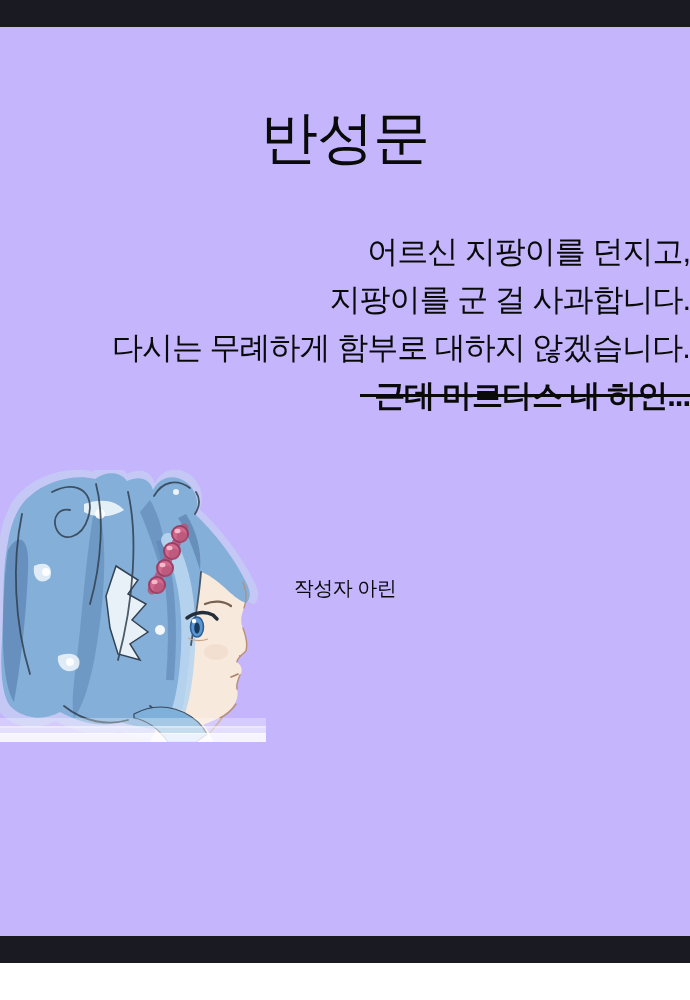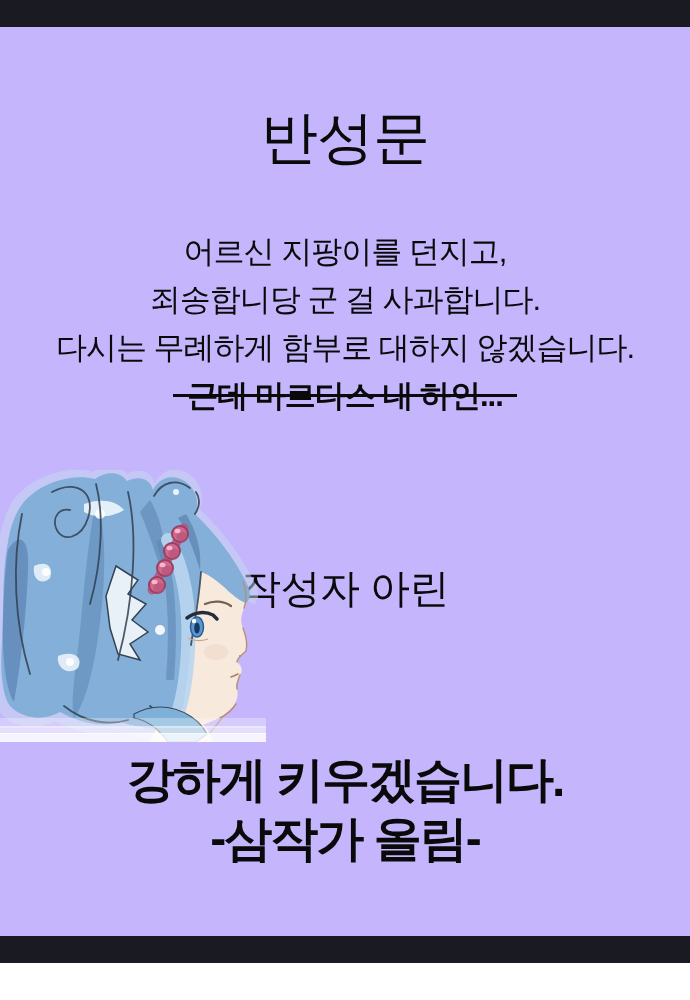--- a/index.html
+++ b/index.html
@@ -4,44 +4,44 @@
 <title>반성문</title>
 <style>
   html,body{margin:0;padding:0;background:#fff;}
   .page{position:relative;width:690px;height:963px;background:#c4b5fd;overflow:hidden;
         font-family:"Liberation Sans",sans-serif;color:#0a0a0a;}
   .bar{position:absolute;left:0;width:690px;height:27px;background:#1a1a22;}
   .bar.top{top:0;}
   .bar.bottom{bottom:0;}
   .title{position:absolute;top:101px;left:0;width:100%;margin:0;text-align:center;
          font-size:57px;font-weight:400;letter-spacing:-1px;line-height:72px;}
-  .body-text{position:absolute;top:228px;left:0;width:100%;text-align:center;
+  .body-text{position:absolute;top:228px;left:0;width:100%;text-align:right;
              font-size:31px;line-height:48px;letter-spacing:-1px;}
   .line{height:48px;}
   .strike{position:relative;display:inline-block;font-weight:bold;}
   .strike::after{content:"";position:absolute;left:-14px;right:-14px;top:46%;
                  border-top:3px solid #0a0a0a;}
   .signature{position:absolute;top:564px;left:0;width:100%;text-align:center;
-             font-size:40px;line-height:48px;letter-spacing:-0.5px;}
+             font-size:20px;line-height:48px;letter-spacing:-0.5px;}
   .footer{position:absolute;top:750px;left:0;width:100%;text-align:center;
           font-size:48px;line-height:59px;font-weight:700;letter-spacing:-2px;}
   .illustration{position:absolute;left:0;top:470px;width:266px;height:272px;}
 </style>
 </head>
 <body>
 
 <div class="page">
 
   <div class="bar top"></div>
 
   <h1 class="title">반성문</h1>
 
   <div class="body-text">
     <div class="line">어르신 지팡이를 던지고,</div>
-    <div class="line">죄송합니당 군 걸 사과합니다.</div>
+    <div class="line">지팡이를 군 걸 사과합니다.</div>
     <div class="line">다시는 무례하게 함부로 대하지 않겠습니다.</div>
     <div class="line"><span class="strike">근데 마르다스 내 하인...</span></div>
   </div>
 
   <div class="signature">작성자 아린</div>
 
   <svg class="illustration" viewBox="0 0 266 272" xmlns="http://www.w3.org/2000/svg" aria-hidden="true">
 
     <g opacity="0.5">
       <path fill="#c6dcee" transform="translate(-9,-8) scale(1.07)" d="M30,26 C48,10 75,4 95,9 C106,1 120,1 127,11 C140,5 150,9 153,20 C159,7 174,3 186,12 C196,20 200,32 195,44 C216,64 234,88 246,112 C251,122 251,128 246,133 C240,131 231,124 224,117 C216,110 208,104 201,102 C199,125 193,150 191,172 C188,205 185,232 179,254 C160,262 140,258 120,252 C100,258 78,252 60,242 C42,252 22,248 10,236 C2,225 0,200 2,172 C4,140 2,100 8,72 C12,48 20,34 30,26 Z"></path>
@@ -132,20 +132,16 @@
       <path fill="#7fb0d9" stroke="#36485d" stroke-width="1.2" d="M134,244 C156,232 180,236 198,252 C202,256 205,260 207,264 L196,272 L168,272 C158,258 146,250 134,248 Z"></path>
     </g>
 
     <g>
       <rect x="0" y="248" width="266" height="10" fill="#ffffff" opacity="0.3"></rect>
       <rect x="0" y="256" width="266" height="8" fill="#ffffff" opacity="0.55"></rect>
       <rect x="0" y="263" width="266" height="9" fill="#ffffff" opacity="0.85"></rect>
     </g>
   </svg>
 
-  <div class="footer">
-    <div>강하게 키우겠습니다.</div>
-    <div>-삼작가 올림-</div>
-  </div>
 
   <div class="bar bottom"></div>
 
 </div>
 
 </body></html>

